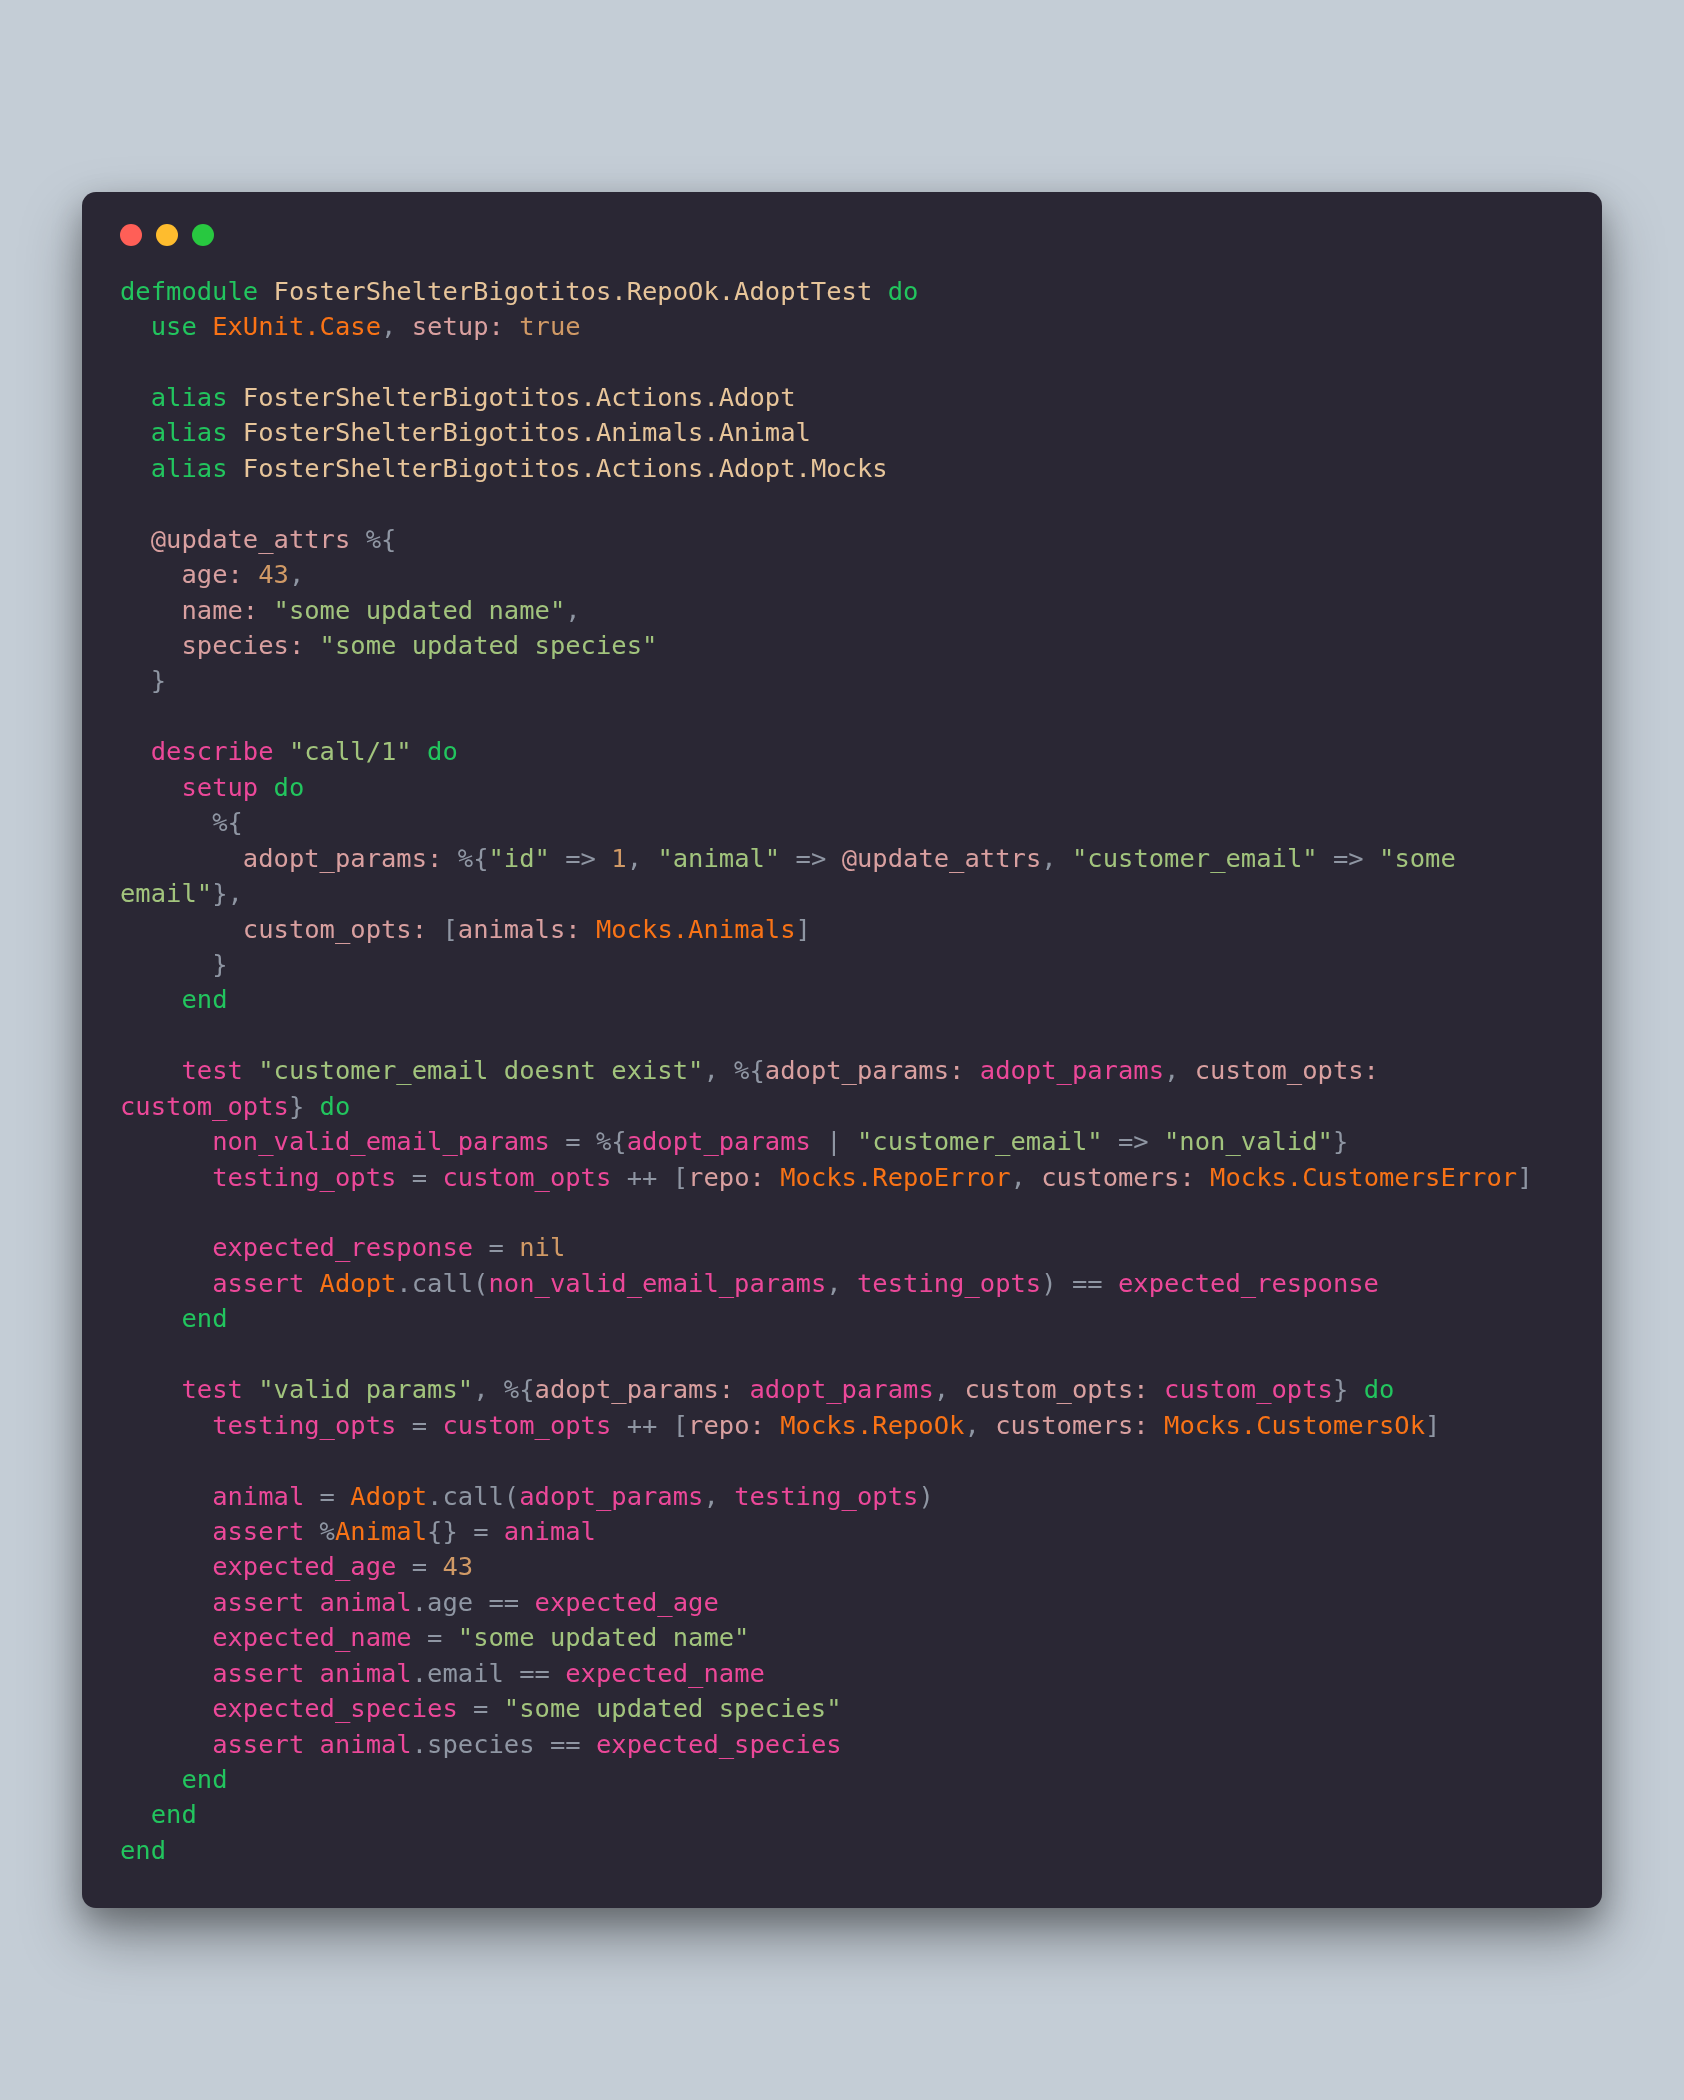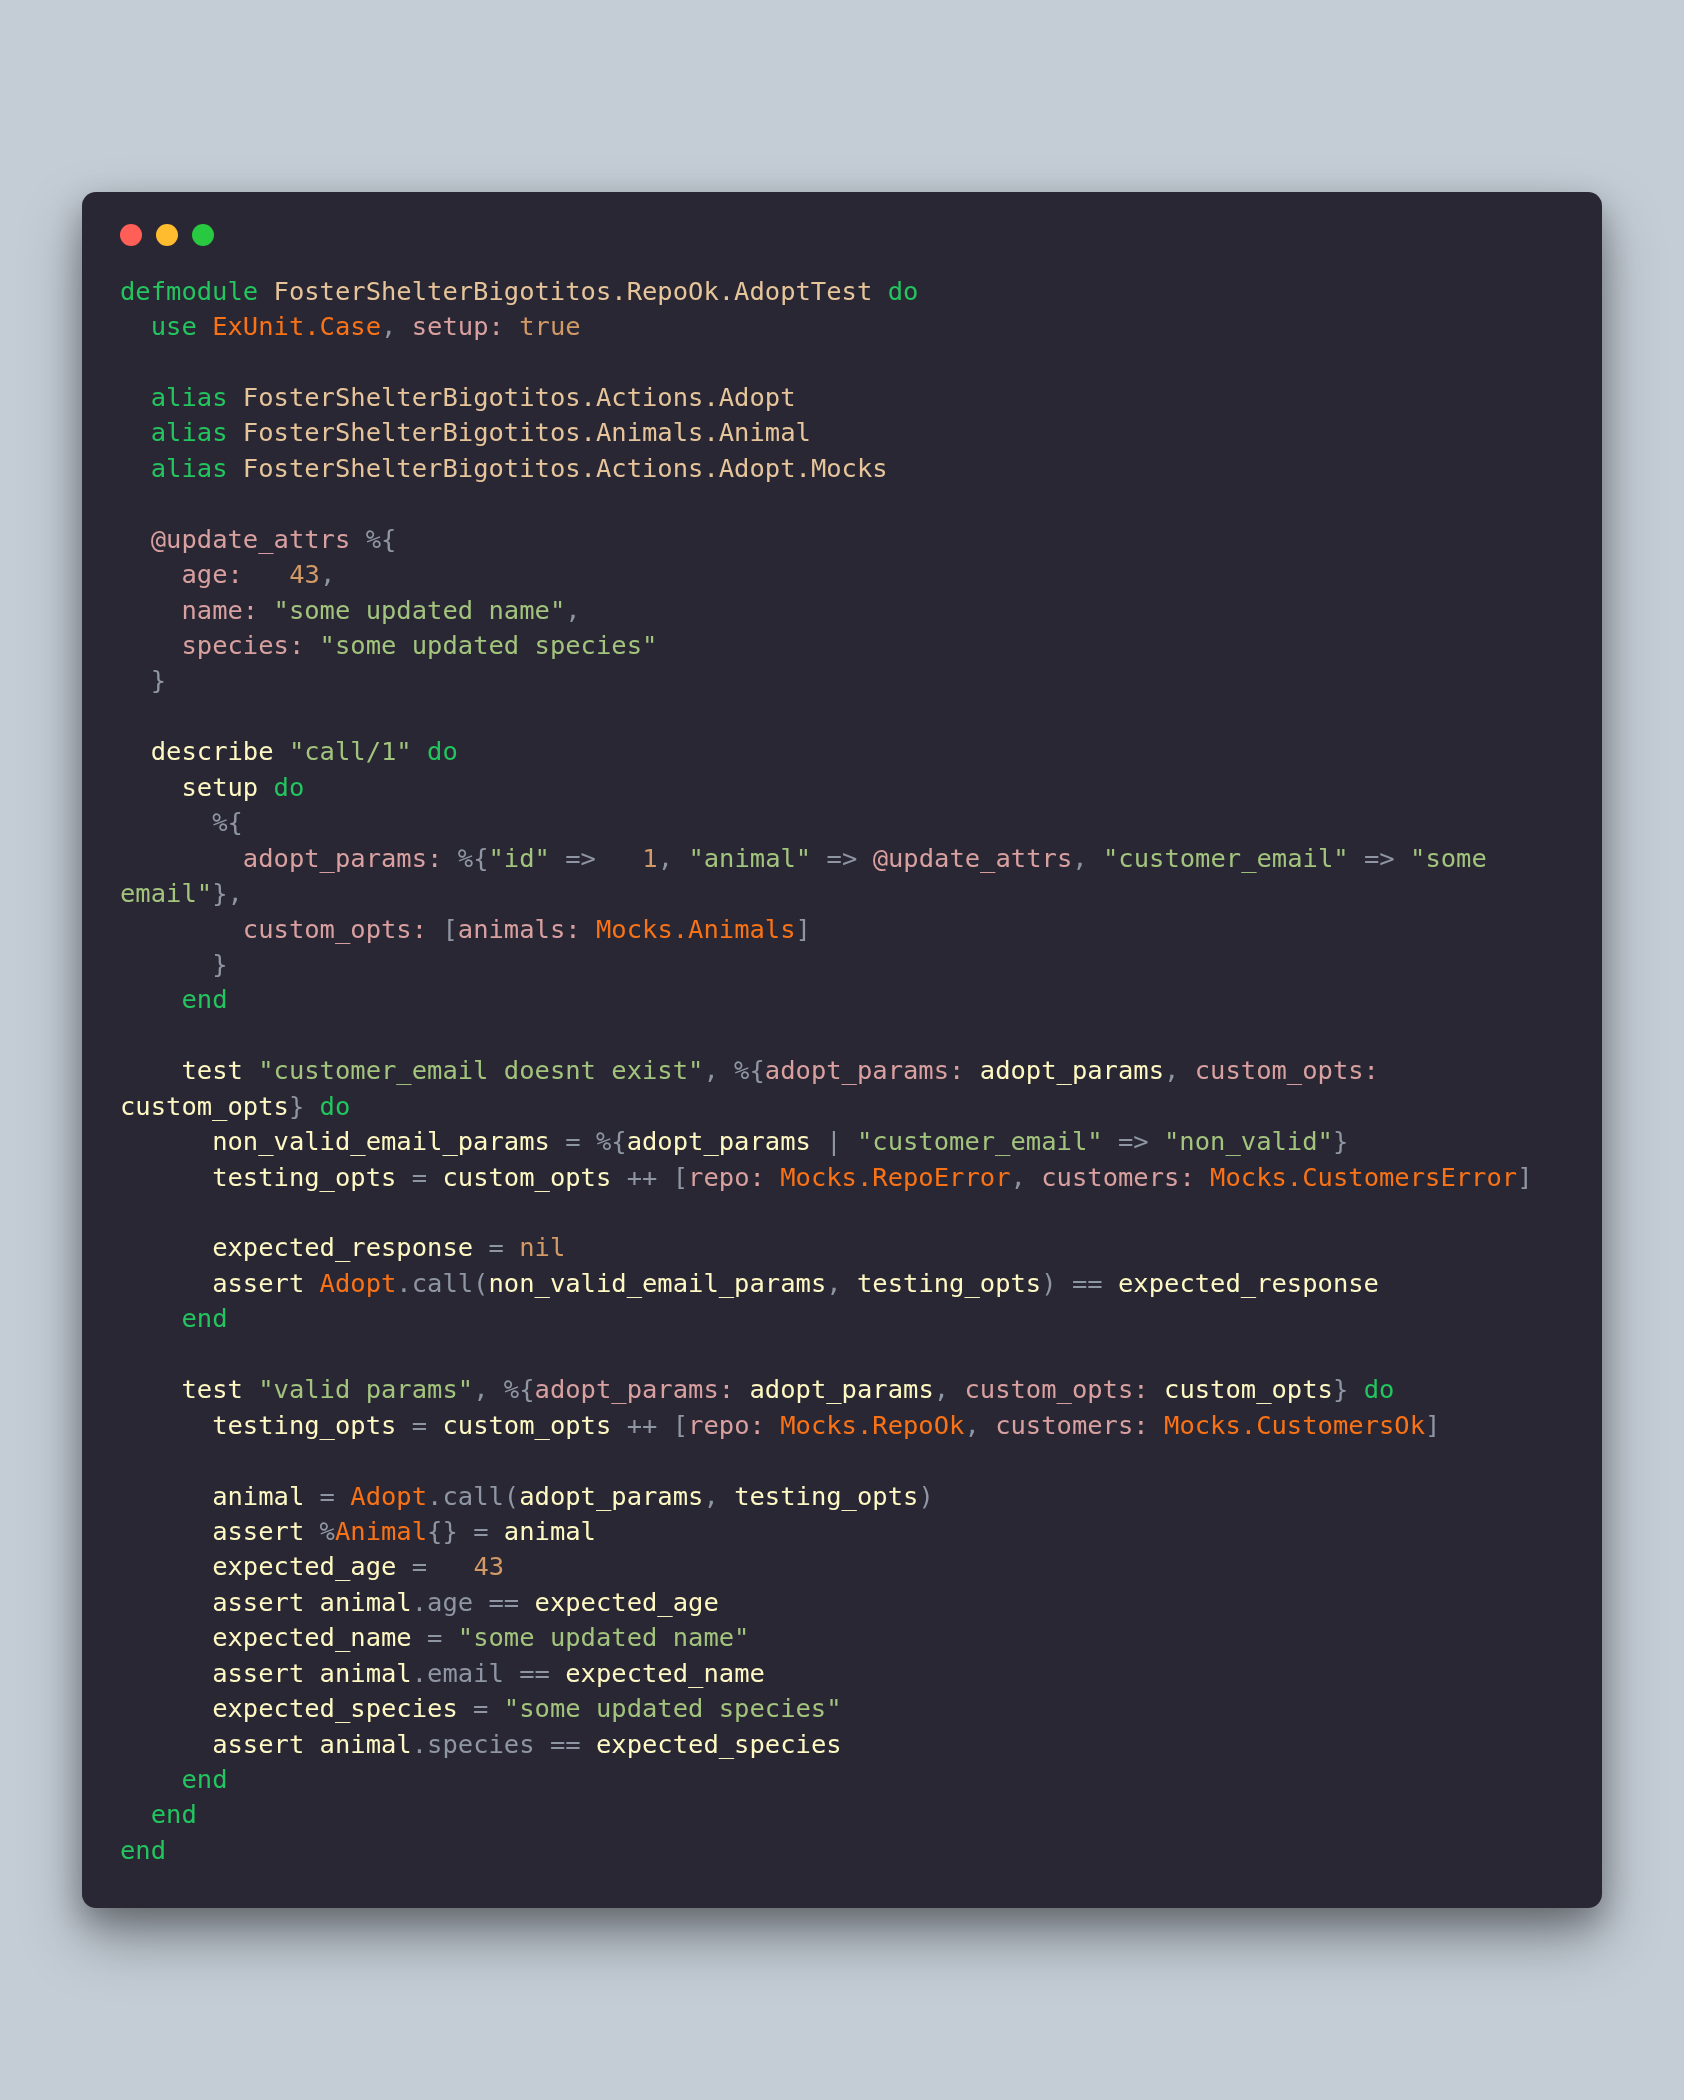--- a/index.html
+++ b/index.html
@@ -33,25 +33,25 @@
     font-size: 25.5px;
     line-height: 1.39;
     white-space: pre-wrap;
     word-break: break-word;
     font-family: inherit;
   }
   .kw   { color: #22c55e; }   
   .mod  { color: #e7c59a; }   
   .str  { color: #a2c47d; }   
   .atom { color: #d9a0a0; }   
-  .num  { color: #d19a66; margin-left: 31px; }   
+  .num  { color: #d19a66; }   
   .cls  { color: #f97316; }   
   .bool { color: #d19a66; }   
   .punc { color: #8f96a3; }   
-  .id   { color: #fef9c3; margin-top: 26px; }   
+  .id   { color: #ec4899; margin-top: 26px; }   
 </style>
 </head>
 <body>
 
 <div class="window">
   <div class="titlebar">
     <div class="dot red"></div>
     <div class="dot yellow"></div>
     <div class="dot green"></div>
   </div>

